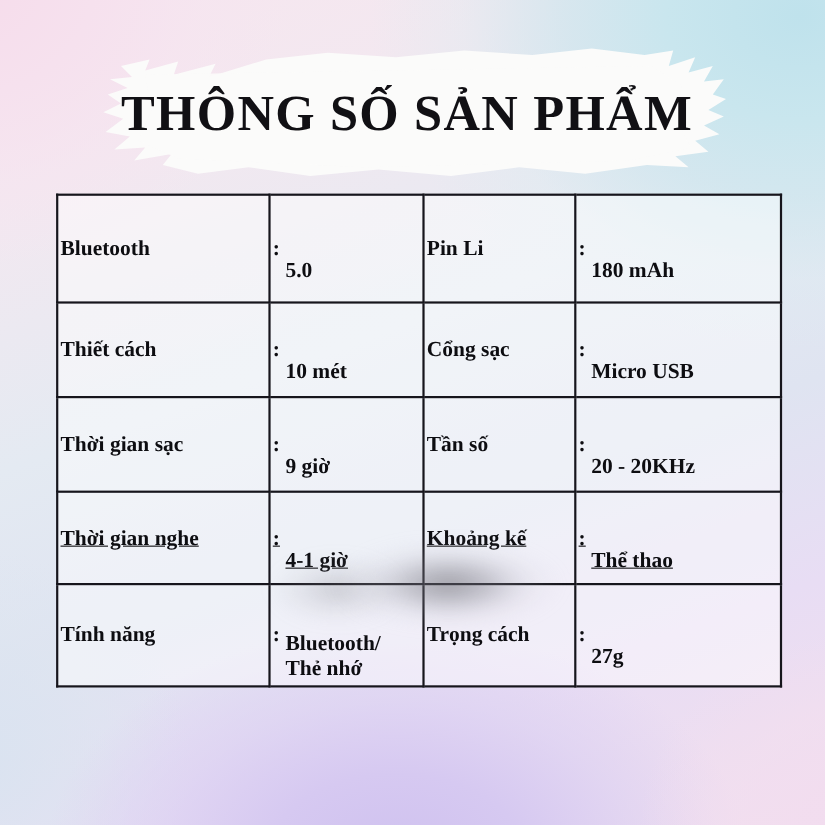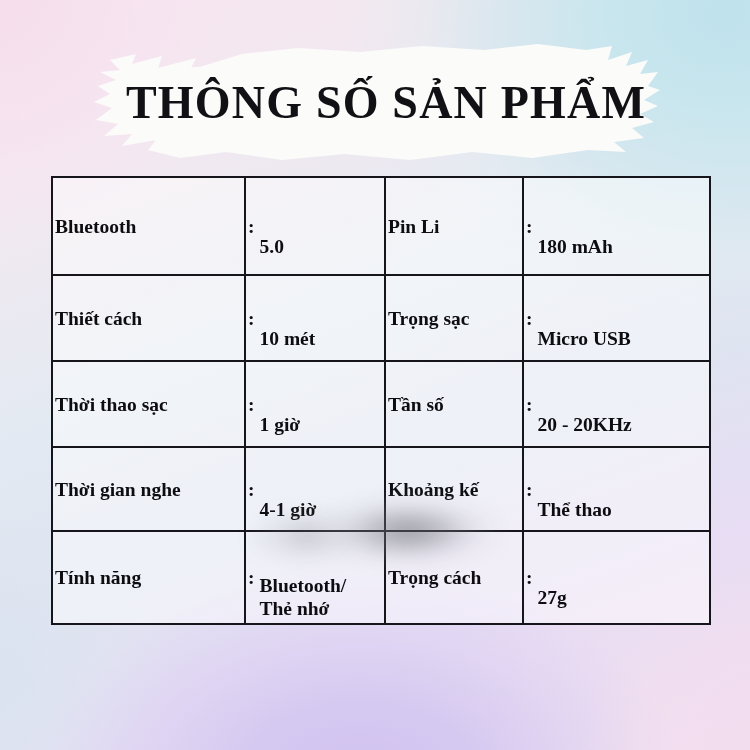--- a/index.html
+++ b/index.html
@@ -85,21 +85,21 @@
     height: 128px;
   }
   .banner svg {
     display: block;
     width: 100%;
     height: 100%;
   }
 
   .page-title {
     position: absolute;
-    left: 100px;
+    left: 84px;
     top: 38px;
     width: 572px;
     height: 128px;
     display: flex;
     align-items: center;
     justify-content: center;
     font-size: 46px;
     font-weight: bold;
     letter-spacing: 1.2px;
     color: #111014;
@@ -159,21 +159,21 @@
     background: rgba(255,255,255,0.26);
   }
   .col-label   { width: 187px; }
   .col-value   { width: 134px; }
   .col-label2  { width: 132px; }
   .col-value2  { width: 181px; }
 
   .spec-table tr:nth-child(1) td { height: 96px; }
   .spec-table tr:nth-child(2) td { height: 84px; }
   .spec-table tr:nth-child(3) td { height: 84px; }
-  .spec-table tr:nth-child(4) td { height: 82px; }
+  .spec-table tr:nth-child(4) td { height: 82px; text-decoration: underline; }
   .spec-table tr:nth-child(5) td { height: 91px; }
 
   
   .val {
     display: flex;
     align-items: center;
     gap: 5px;
     white-space: nowrap;
   }
   .val .colon {
@@ -247,34 +247,34 @@
           </td>
       </tr>
       <tr>
         <td class="col-label"><span class="cell-label">Thiết cách</span></td>
         <td class="col-value tight">
             <span class="val">
               <span class="colon">:</span>
               <span class="txt">10 mét</span>
             </span>
           </td>
-        <td class="col-label2"><span class="cell-label">Trọng sạc</span></td>
+        <td class="col-label2"><span class="cell-label">Cổng sạc</span></td>
         <td class="col-value2 tight2">
             <span class="val">
               <span class="colon">:</span>
               <span class="txt">Micro USB</span>
             </span>
           </td>
       </tr>
       <tr>
-        <td class="col-label"><span class="cell-label">Thời thao sạc</span></td>
-        <td class="col-value tight">
-            <span class="val">
-              <span class="colon">:</span>
-              <span class="txt">1 giờ</span>
+        <td class="col-label"><span class="cell-label">Thời gian sạc</span></td>
+        <td class="col-value tight">
+            <span class="val">
+              <span class="colon">:</span>
+              <span class="txt">9 giờ</span>
             </span>
           </td>
         <td class="col-label2"><span class="cell-label">Tần số</span></td>
         <td class="col-value2 tight2">
             <span class="val">
               <span class="colon">:</span>
               <span class="txt">20 - 20KHz</span>
             </span>
           </td>
       </tr>

